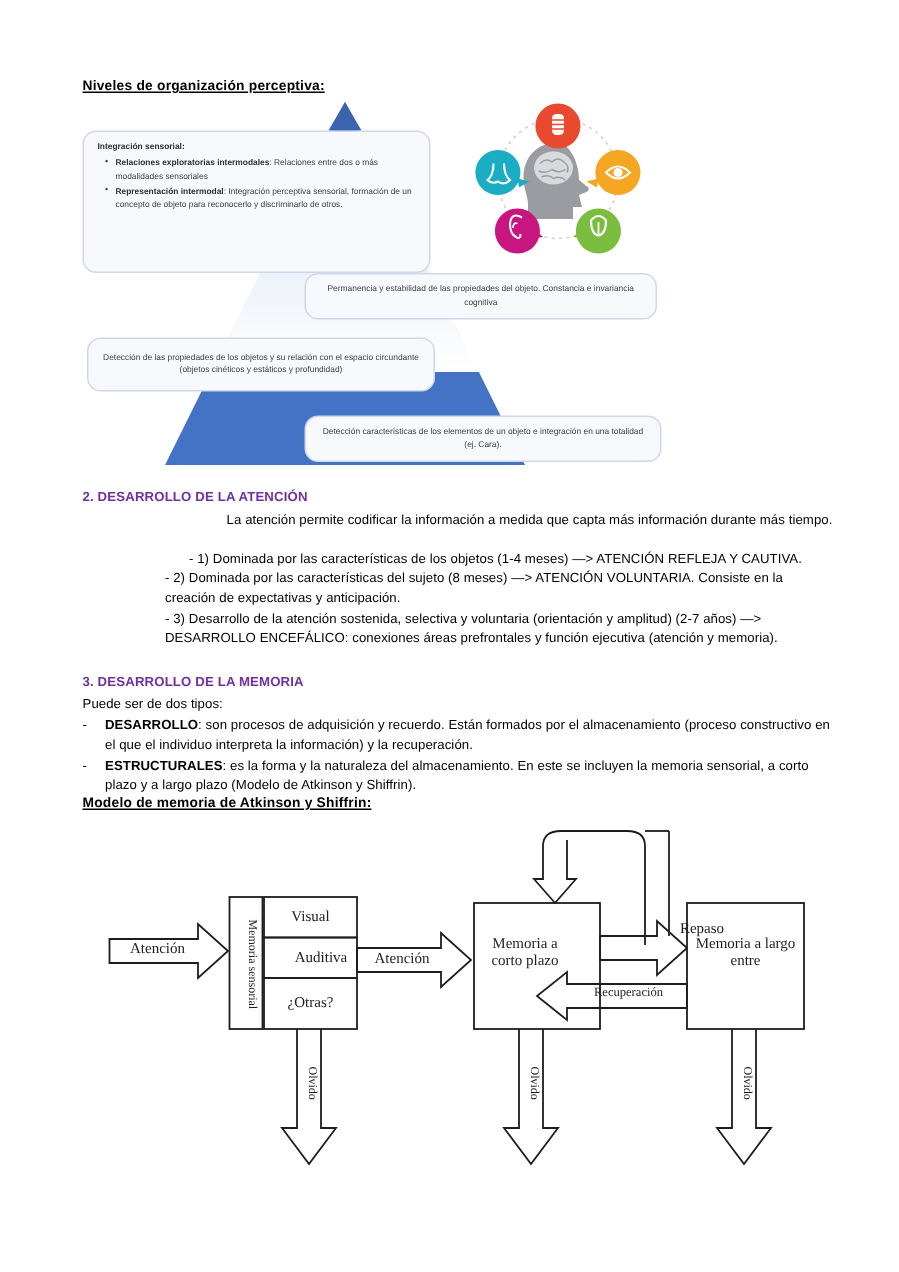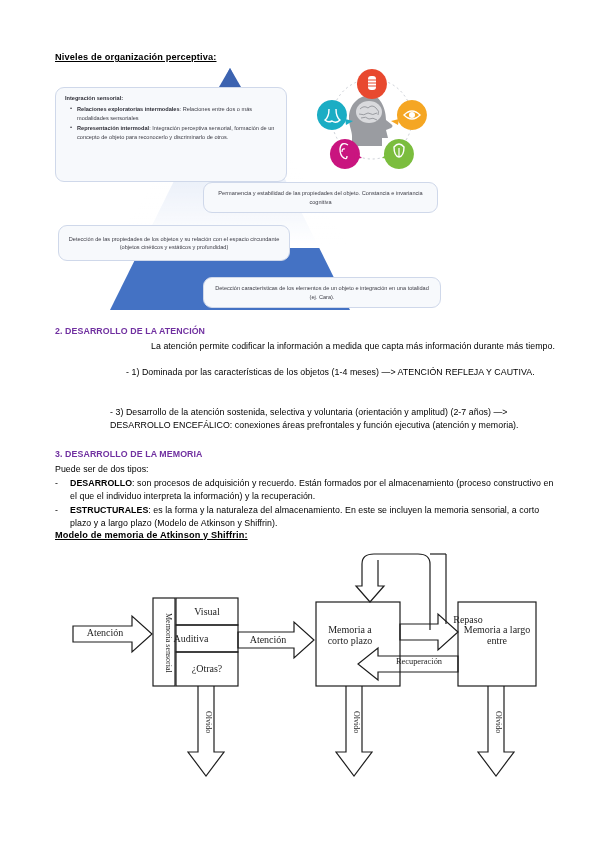--- a/index.html
+++ b/index.html
@@ -195,20 +195,21 @@
         </g>
       </svg>
     </div>
   </div>
 
   <div class="sec-heading" style="left:55px; top:326px;">2. DESARROLLO DE LA ATENCIÓN</div>
 
   <div class="para" style="left:55px; top:340px; width:500px;text-align:right;">La atención permite codificar la información a medida que capta más información durante más tiempo.</div>
 
   <div class="para" style="left:110px; top:366px; width:445px;margin-left:16px;">- 1) Dominada por las características de los objetos (1-4 meses) —&gt; ATENCIÓN REFLEJA Y CAUTIVA.</div>
+  <div class="para" style="left:110px; top:379px; width:445px;">- 2) Dominada por las características del sujeto (8 meses) —&gt; ATENCIÓN VOLUNTARIA. Consiste en la creación de expectativas y anticipación.</div>
   <div class="para" style="left:110px; top:406px; width:445px;">- 3) Desarrollo de la atención sostenida, selectiva y voluntaria (orientación y amplitud) (2-7 años) —&gt; DESARROLLO ENCEFÁLICO: conexiones áreas prefrontales y función ejecutiva (atención y memoria).</div>
 
   <div class="sec-heading" style="left:55px; top:449px;">3. DESARROLLO DE LA MEMORIA</div>
 
   <div class="para" style="left:55px; top:463px; width:500px;">Puede ser de dos tipos:</div>
 
   <div class="para" style="left:55px; top:477px; width:8px;">-</div>
   <div class="para" style="left:70px; top:477px; width:485px;"><span class="b">DESARROLLO</span><span>: son procesos de adquisición y recuerdo. Están formados por el almacenamiento (proceso constructivo en el que el individuo interpreta la información) y la recuperación.</span></div>
 
   <div class="para" style="left:55px; top:504px; width:8px;">-</div>
@@ -251,21 +252,21 @@
         <path d="M418 134 L418 200 L408 200 L426 224 L444 200 L434 200 L434 134"></path>
       </g>
     </svg>
 
     
     <div class="lbl" style="left:6px; top:75px; width:58px;">Atención</div>
 
     <div class="lbl vlbl" style="left:85px; top:52px; width:18px; height:78px; font-size:8px; line-height:9px;">Memoria sensorial</div>
 
     <div class="lbl" style="left:107px; top:54px; width:60px;">Visual</div>
-    <div class="lbl" style="left:91px; top:81px; width:60px;">Auditiva</div>
+    <div class="lbl" style="left:114px; top:81px; width:60px;">Auditiva</div>
     <div class="lbl" style="left:107px; top:111px; width:60px;">¿Otras?</div>
 
     <div class="lbl" style="left:172px; top:82px; width:52px;">Atención</div>
 
     <div class="lbl" style="left:248px; top:72px; width:64px;">Memoria a corto plazo</div>
 
     <div class="lbl" style="left:389px; top:72px; width:76px;">Memoria a largo entre</div>
 
     <div class="lbl" style="left:332px; top:62px; width:52px;margin-left:40px;">Repaso</div>
 

